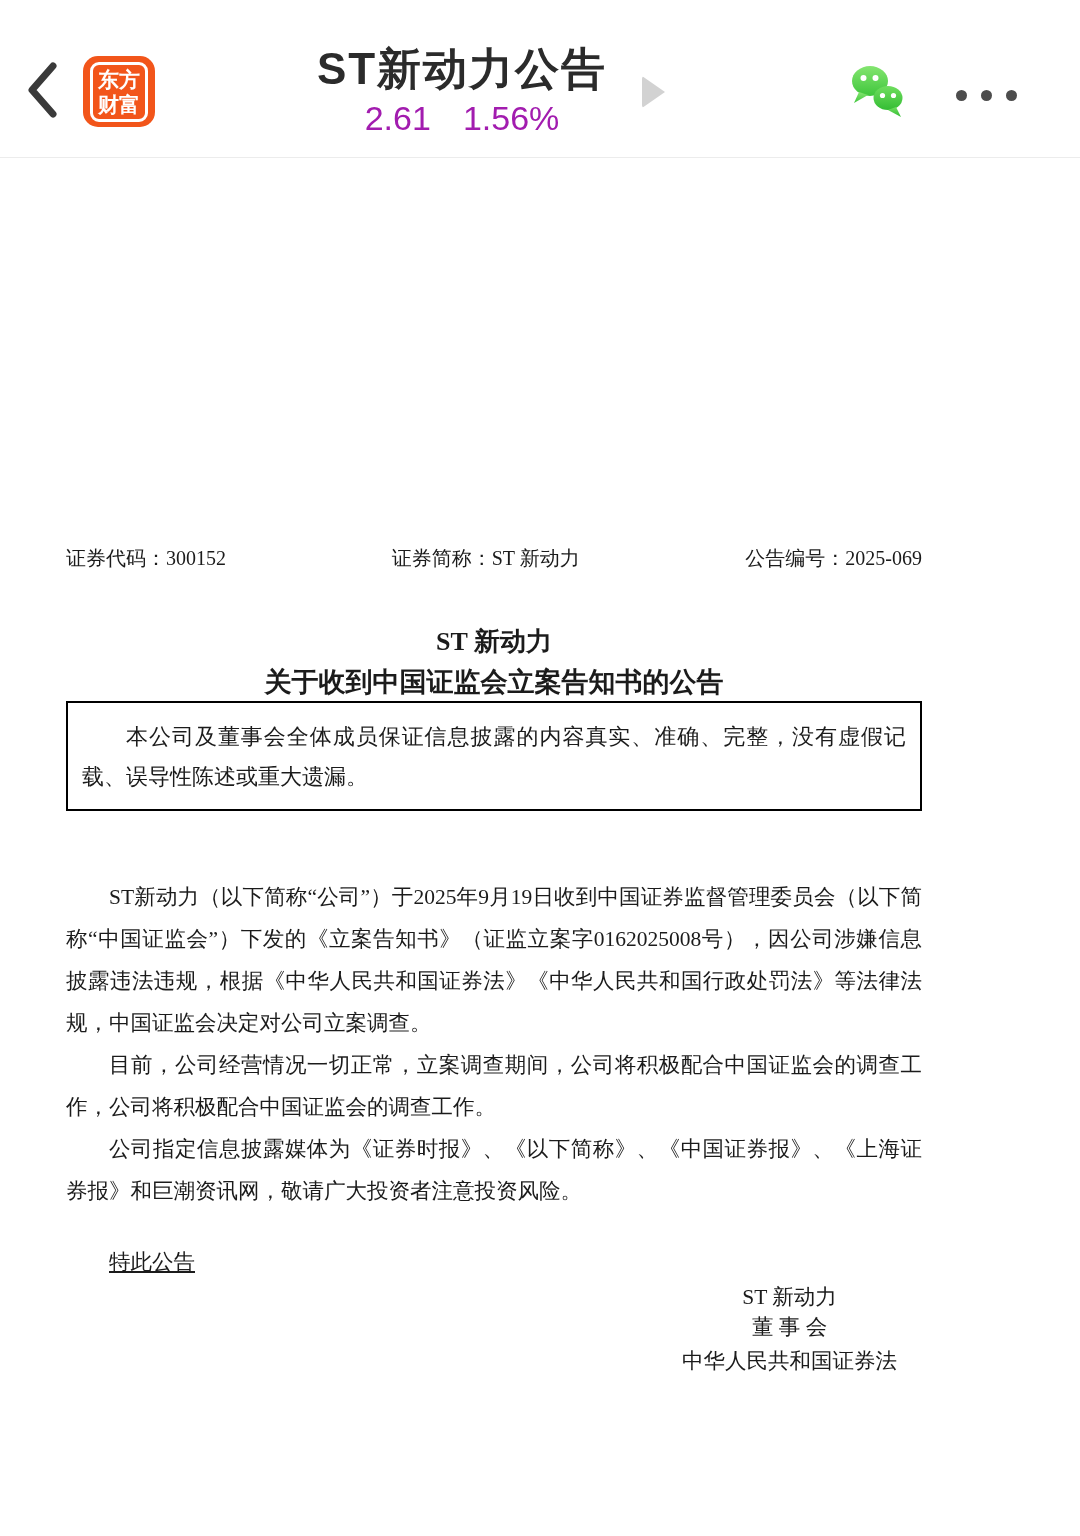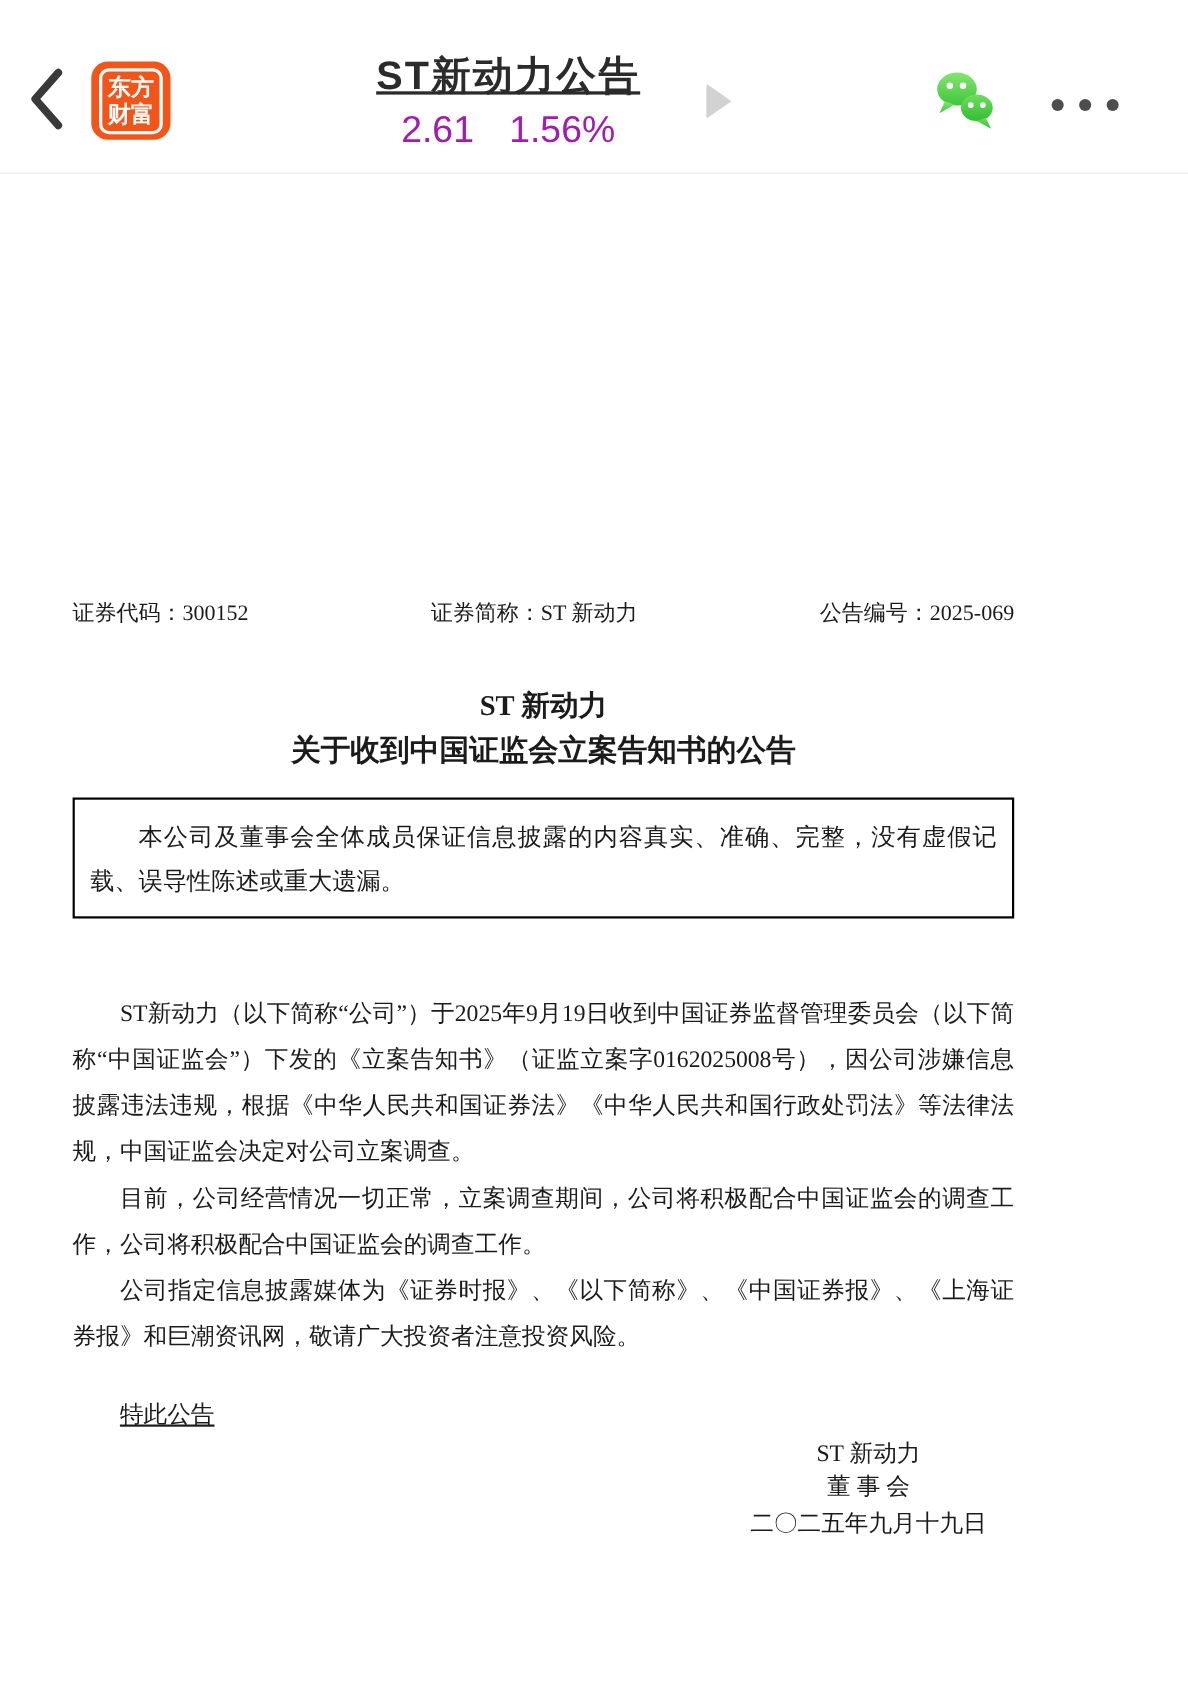--- a/index.html
+++ b/index.html
@@ -21,22 +21,22 @@
     display:flex; align-items:center; justify-content:center;
   }
   .em-logo-inner {
     border:3px solid #ffffff; border-radius:9px; padding:2px 5px; text-align:center;
   }
   .em-logo-inner span {
     display:block; color:#ffffff; font-weight:bold; font-size:21px; line-height:25px;
   }
   .titlebox { position:absolute; left:262px; top:42px; width:400px; text-align:center; }
   .page-title {
-    margin:0; font-size:36px; line-height:54px; font-weight:700;
-    color:#2b2b2b; letter-spacing:2px; white-space:nowrap;text-decoration:underline;
+    margin:0; font-size:44px; line-height:54px; font-weight:700;
+    color:#2b2b2b; letter-spacing:2px; white-space:nowrap;
   }
   .quote {
     margin-top:2px; font-size:34px; line-height:40px; color:#a21caf;
     display:flex; justify-content:center; gap:32px;
   }
   .title-caret {
     position:absolute; left:642px; top:76px; width:0; height:0;
     border-top:16px solid transparent; border-bottom:16px solid transparent;
     border-left:23px solid #d2d2d2; border-radius:3px;
   }
@@ -57,21 +57,21 @@
     display:flex; justify-content:space-between;
     font-size:20px; line-height:26px; white-space:nowrap;
   }
   .doc-title-company {
     margin:54px 0 0; text-align:center; font-size:26px; line-height:34px; font-weight:700;
   }
   .doc-title-main {
     margin:6px 0 0; text-align:center; font-size:27px; line-height:35px; font-weight:700;
   }
   .disclaimer-box {
-    margin-top:25px; border:2px solid #000000; padding:14px 14px 12px;
+    margin-top:1px; border:2px solid #000000; padding:14px 14px 12px;
   }
   .disclaimer-box p {
     margin:0; font-size:22px; line-height:40px;
     text-indent:2em; text-align:justify;
   }
   .para {
     margin:0; font-size:21.5px; line-height:42px;
     text-indent:2em; text-align:justify;
   }
   .para.first { margin-top:65px; }
@@ -161,18 +161,18 @@
     <p class="para first">ST新动力（以下简称“公司”）于2025年9月19日收到中国证券监督管理委员会（以下简称“中国证监会”）下发的《立案告知书》（证监立案字0162025008号），因公司涉嫌信息披露违法违规，根据《中华人民共和国证券法》《中华人民共和国行政处罚法》等法律法规，中国证监会决定对公司立案调查。</p>
     <p class="para">目前，公司经营情况一切正常，立案调查期间，公司将积极配合中国证监会的调查工作，公司将积极配合中国证监会的调查工作。</p>
     <p class="para">公司指定信息披露媒体为《证券时报》、《以下简称》、《中国证券报》、《上海证券报》和巨潮资讯网，敬请广大投资者注意投资风险。</p>
 
     <p class="closing">特此公告</p>
 
     <div class="signature">
       <div class="sig-inner">
         <div>ST 新动力</div>
         <div>董  事  会</div>
-        <div class="sig-date">二〇二五年九月十九日</div>
+        <div class="sig-date">中华人民共和国证券法</div>
       </div>
     </div>
 
   </main>
 </div>
 
 </body></html>

